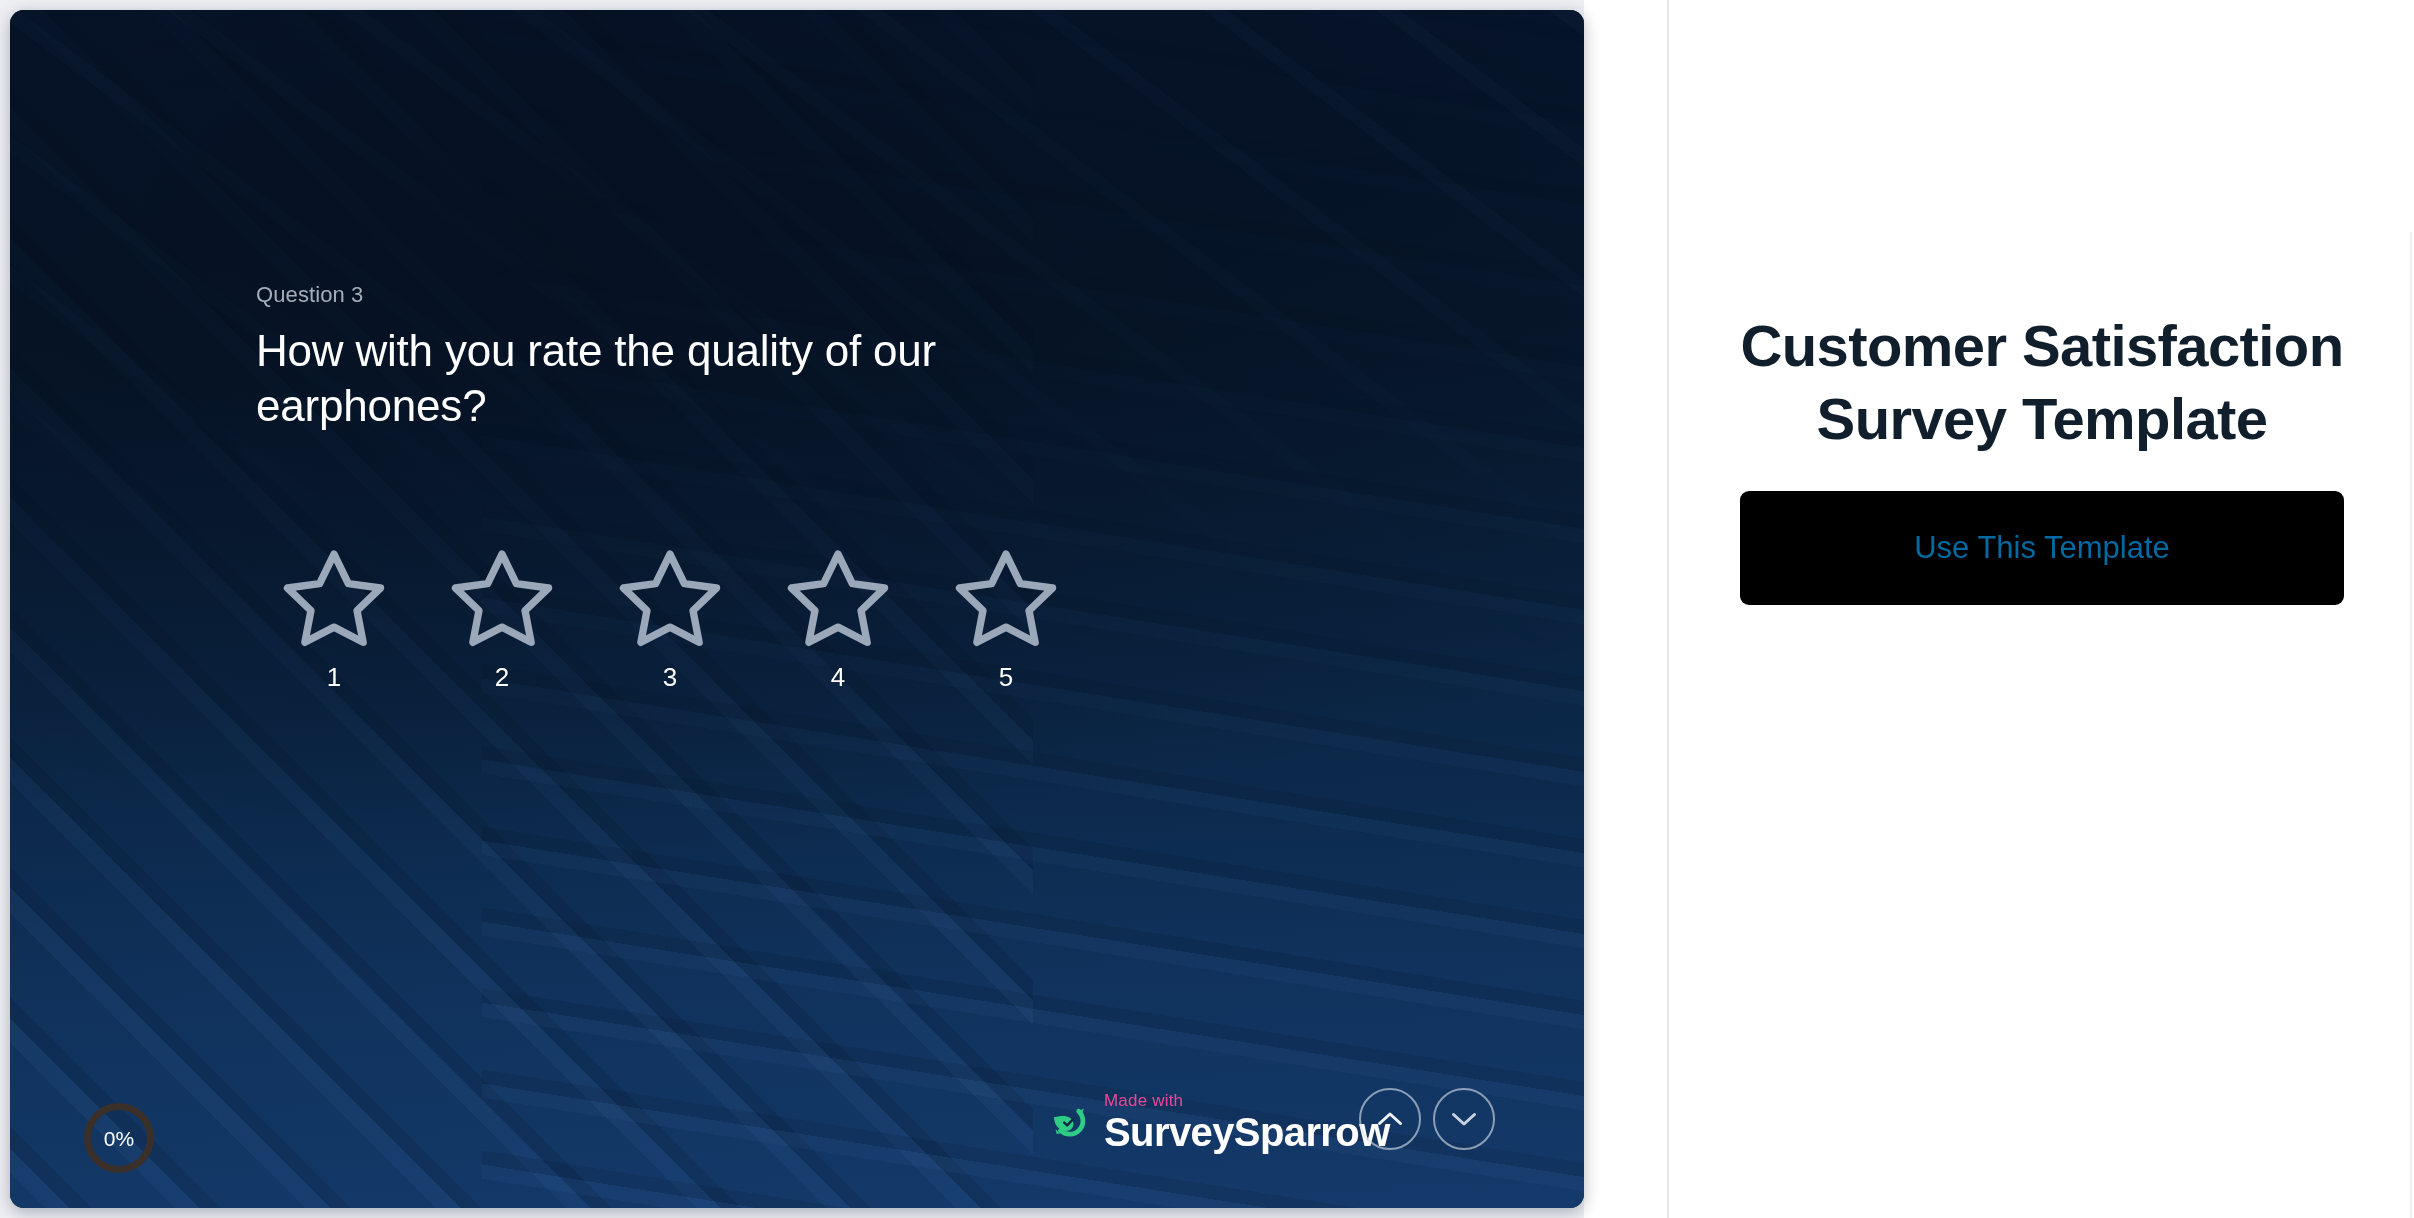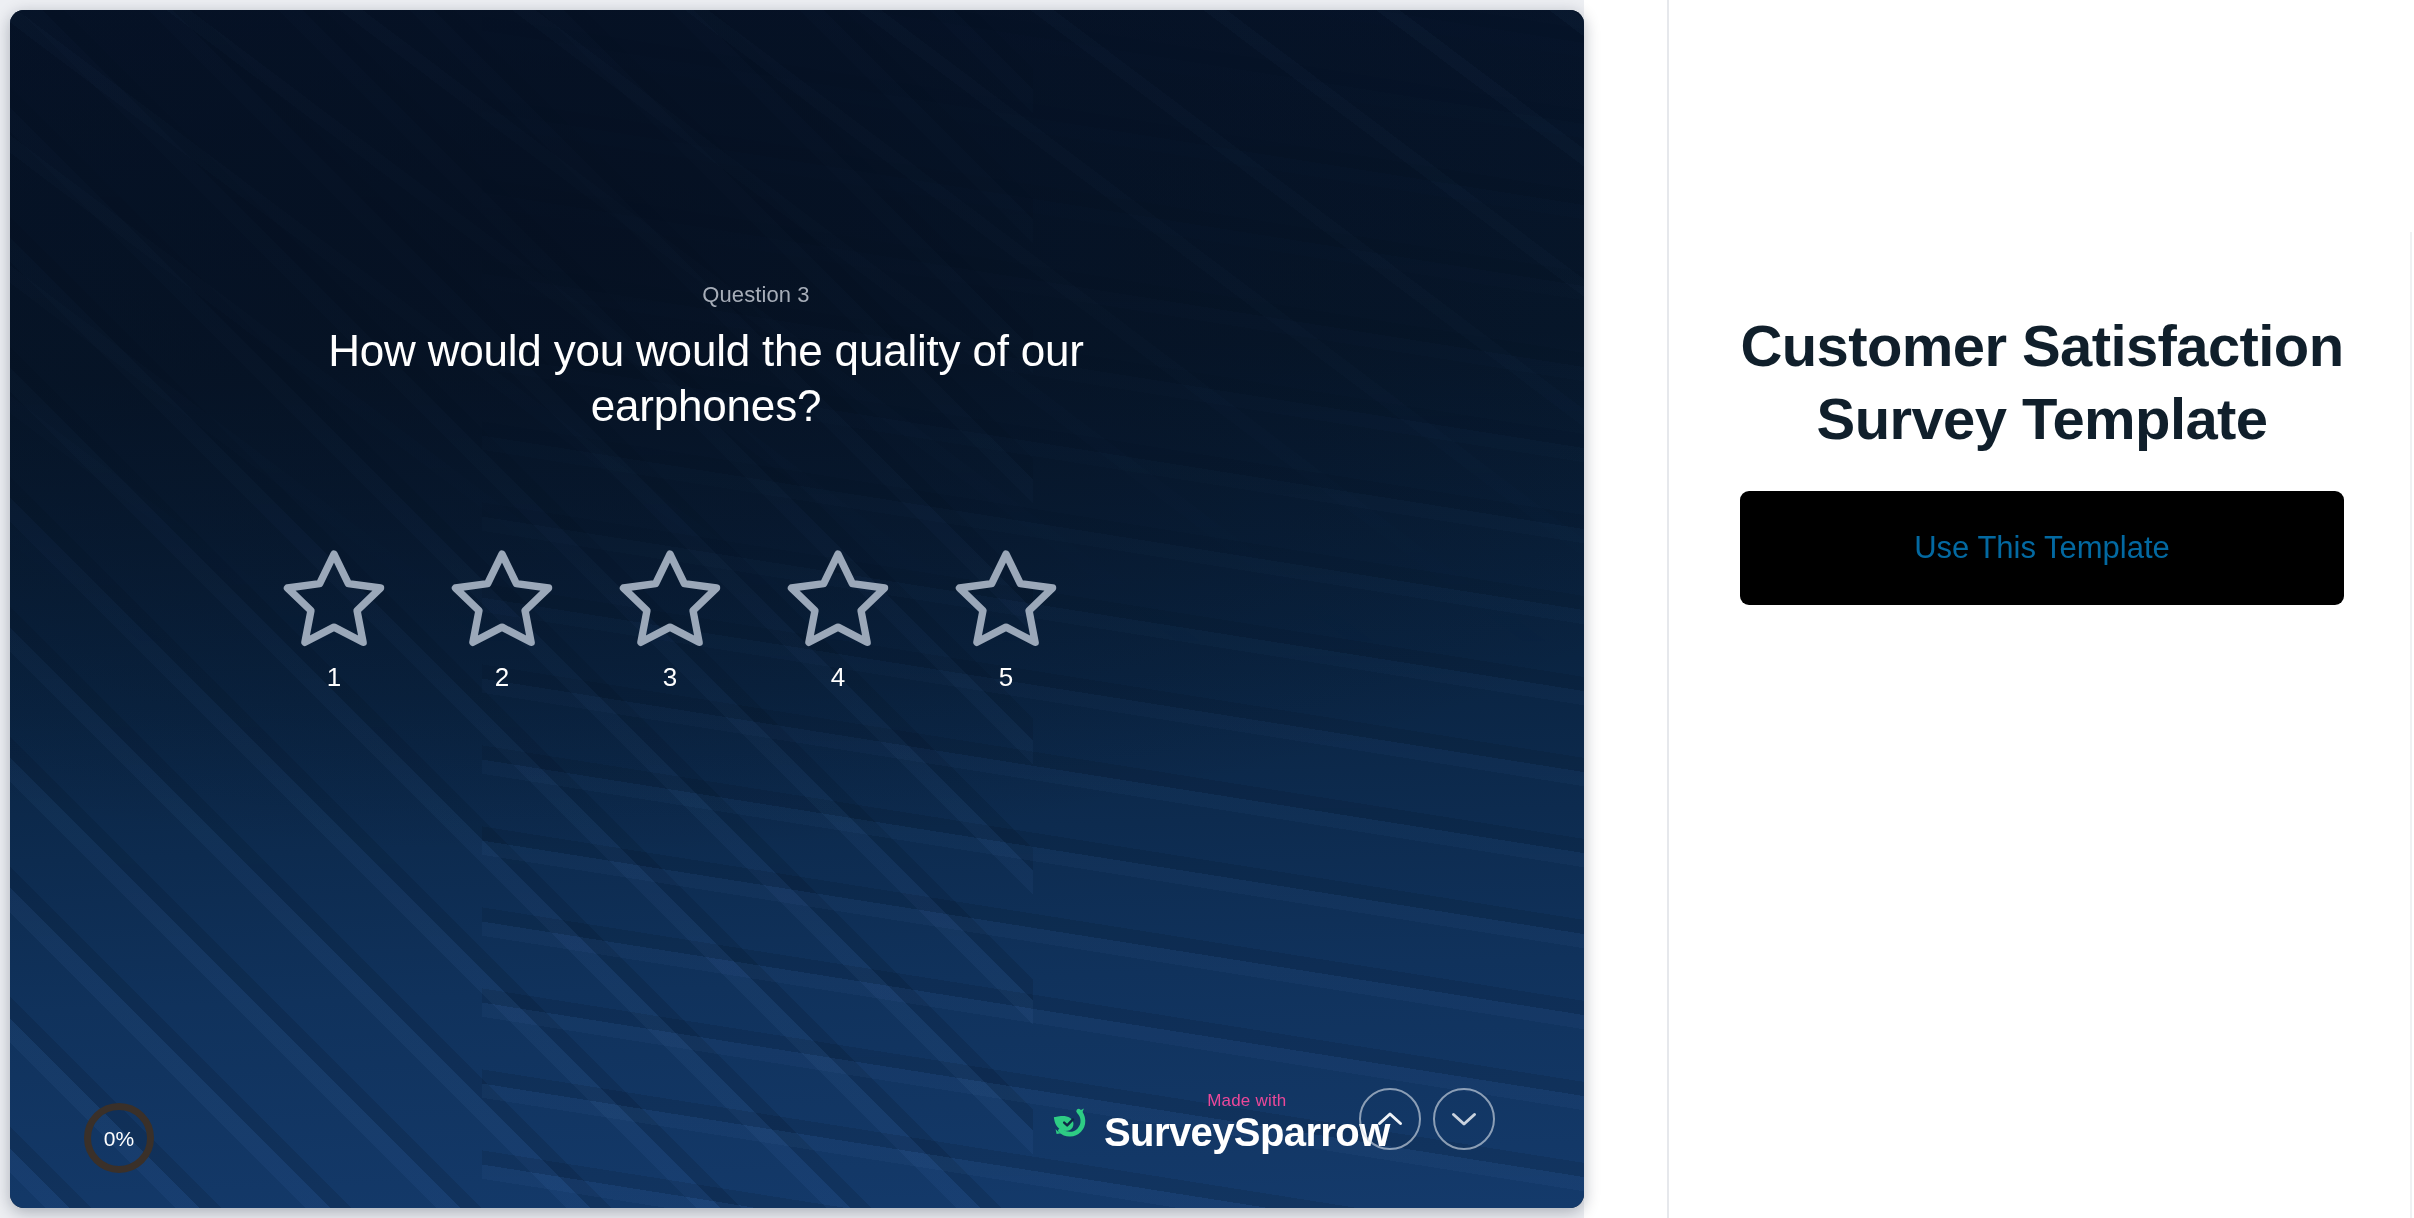--- a/index.html
+++ b/index.html
@@ -31,21 +31,20 @@
   .survey-card {
     position: absolute;
     left: 10px;
     top: 10px;
     width: 1574px;
     height: 1198px;
     border-radius: 14px;
     overflow: hidden;
     background: #0a1e38;
     box-shadow: 0 4px 16px rgba(10,20,40,.30);
-    text-align: center;
   }
 
   
   .bg-base {
     position: absolute; inset: 0;
     background: linear-gradient(178deg,
         #061córner 0%, #07182c 0%,
         #08203c 42%,
         #0d2d52 72%,
         #123766 100%);
@@ -278,21 +277,21 @@
   <div class="survey-card">
 
     <div class="bg-base"></div>
     <div class="bg-stripes-steep"></div>
     <div class="bg-stripes-shallow"></div>
     <div class="bg-stripes-top"></div>
     <div class="bg-veil"></div>
 
     <div class="question-area">
       <div class="question-number">Question 3</div>
-      <div class="question-title">How would you would the quality of our earphones?</div>
+      <div class="question-title">How with you rate the quality of our earphones?</div>
     </div>
 
     <div class="rating-row">
 
       <div class="rating-option">
         <span>
           <svg width="106" height="100" viewBox="0 0 24 23" fill="none" stroke="#9ba8b9" stroke-width="1.7" stroke-linejoin="round" stroke-linecap="round">
             <polygon points="12,1.4 15.3,8.2 22.7,9.2 17.3,14.4 18.7,21.7 12,18.2 5.3,21.7 6.7,14.4 1.3,9.2 8.7,8.2"></polygon>
           </svg>
         </span>

